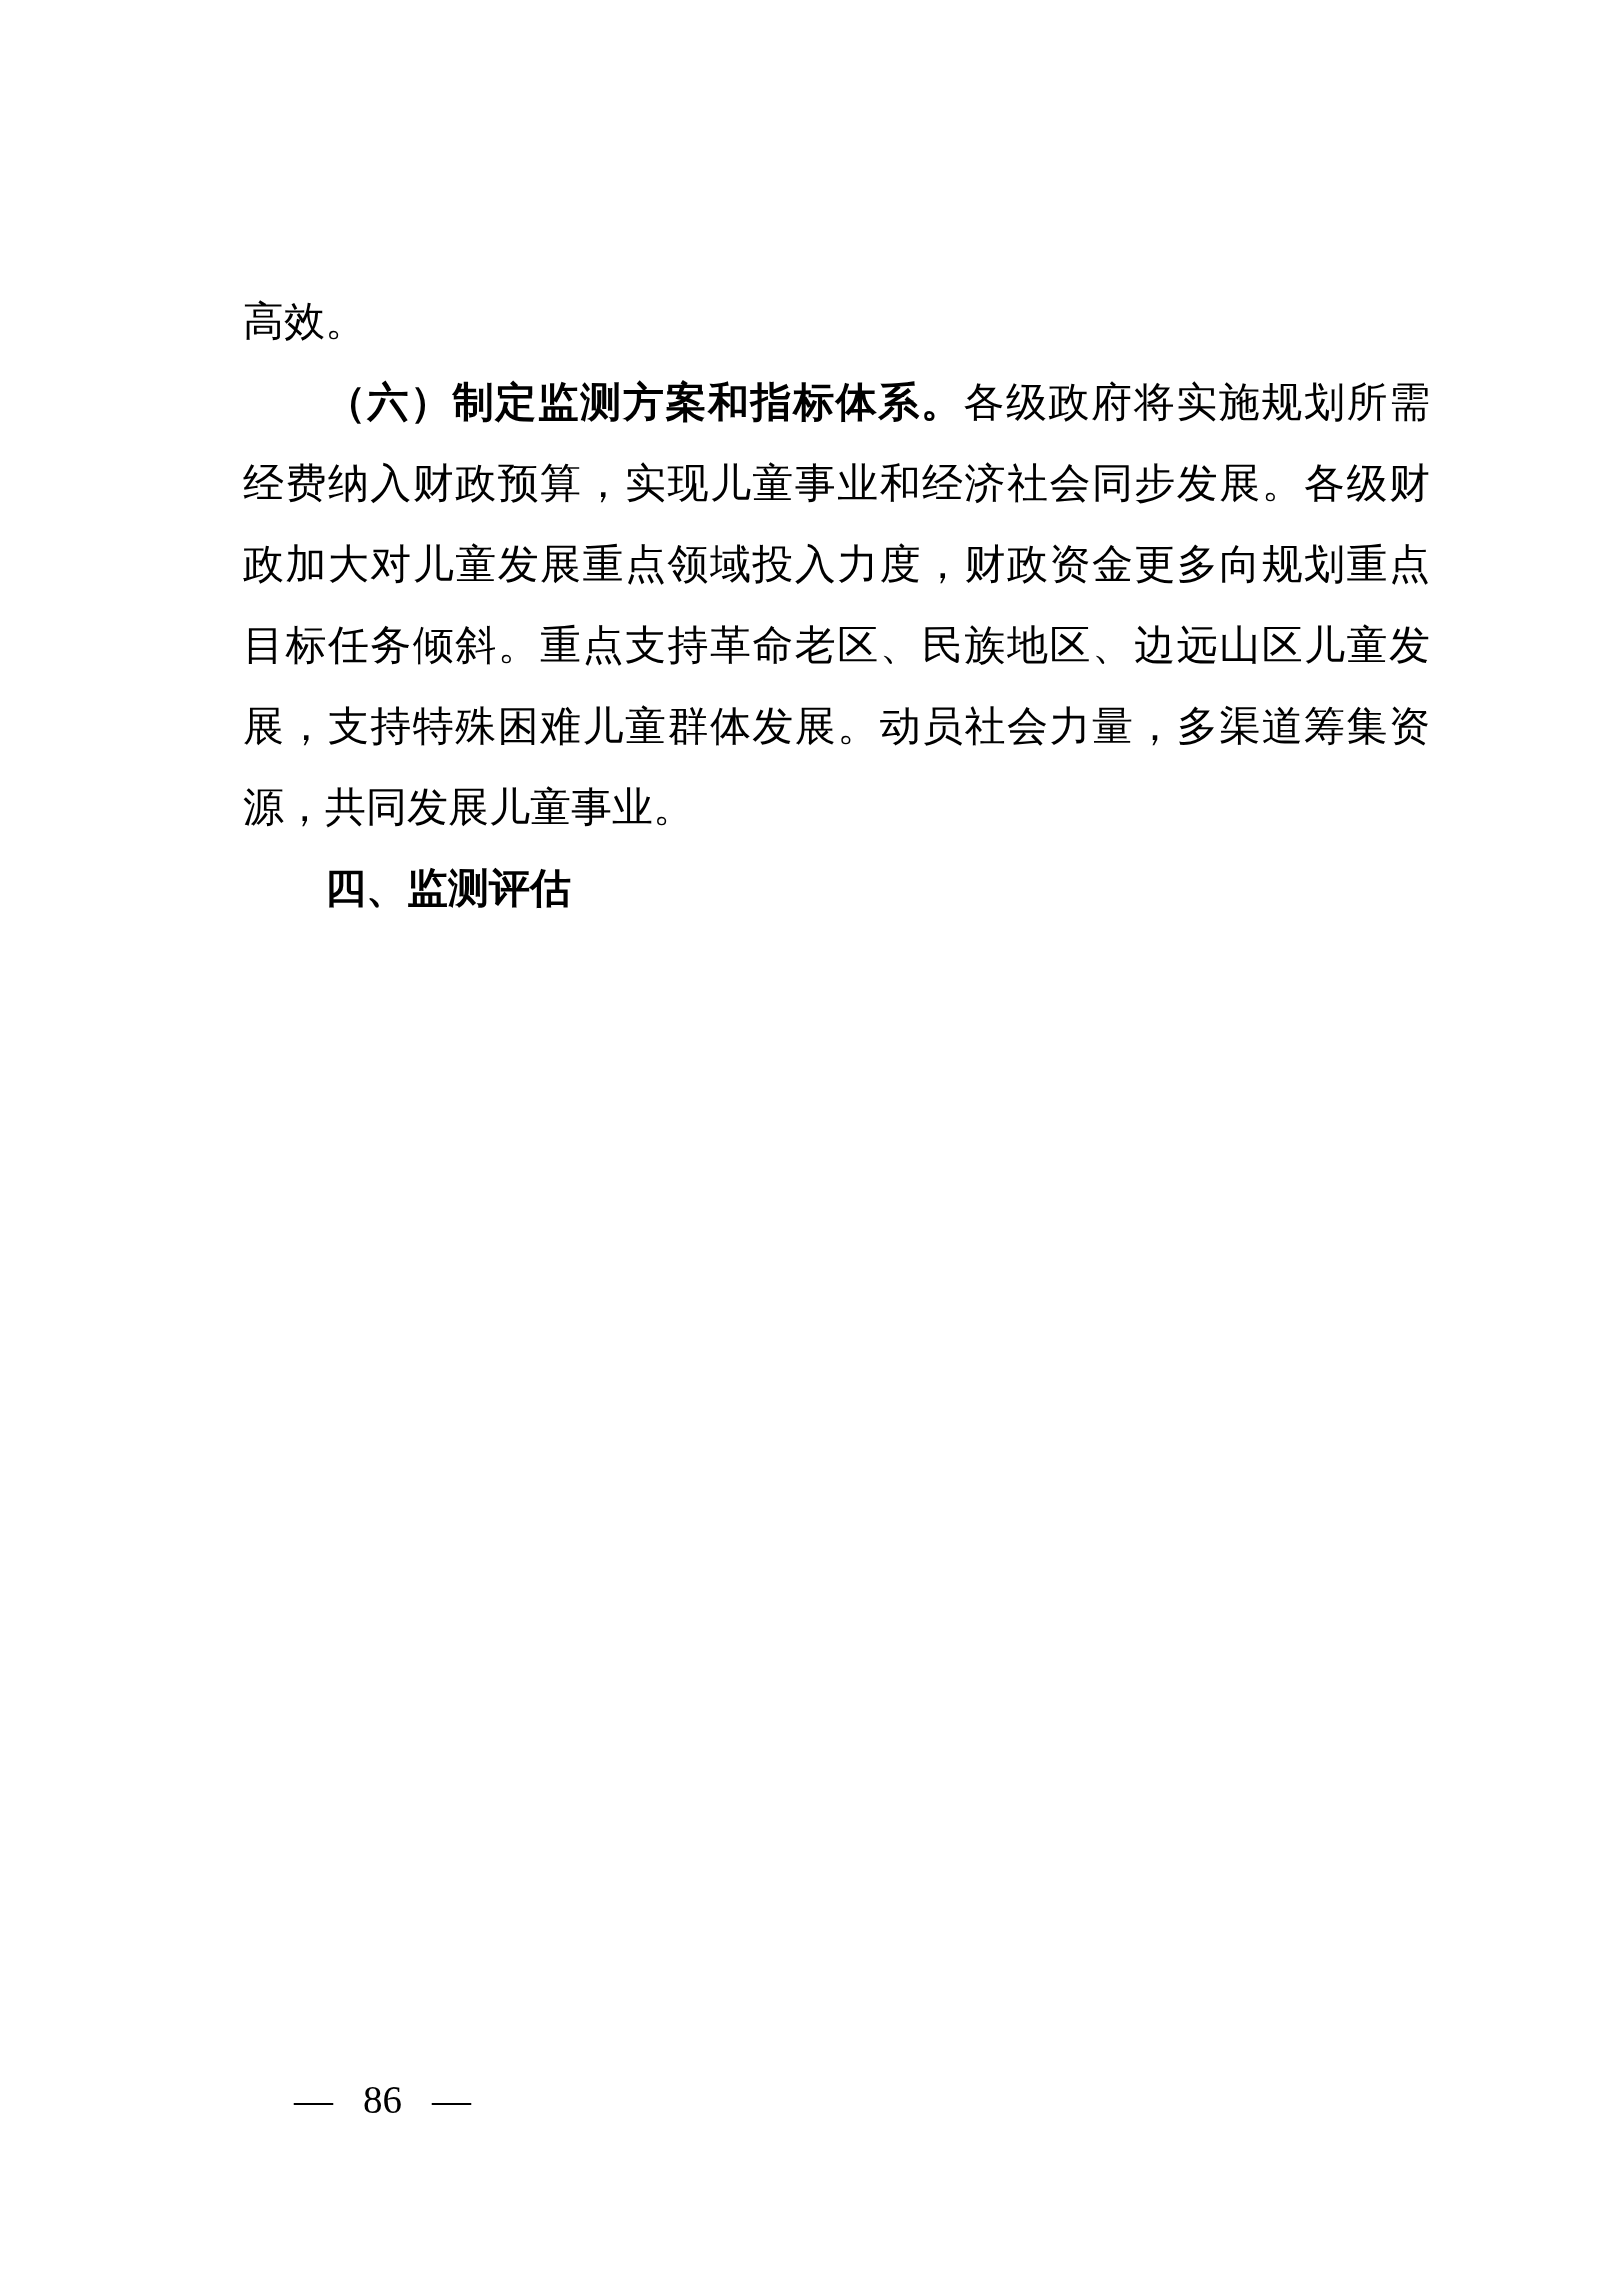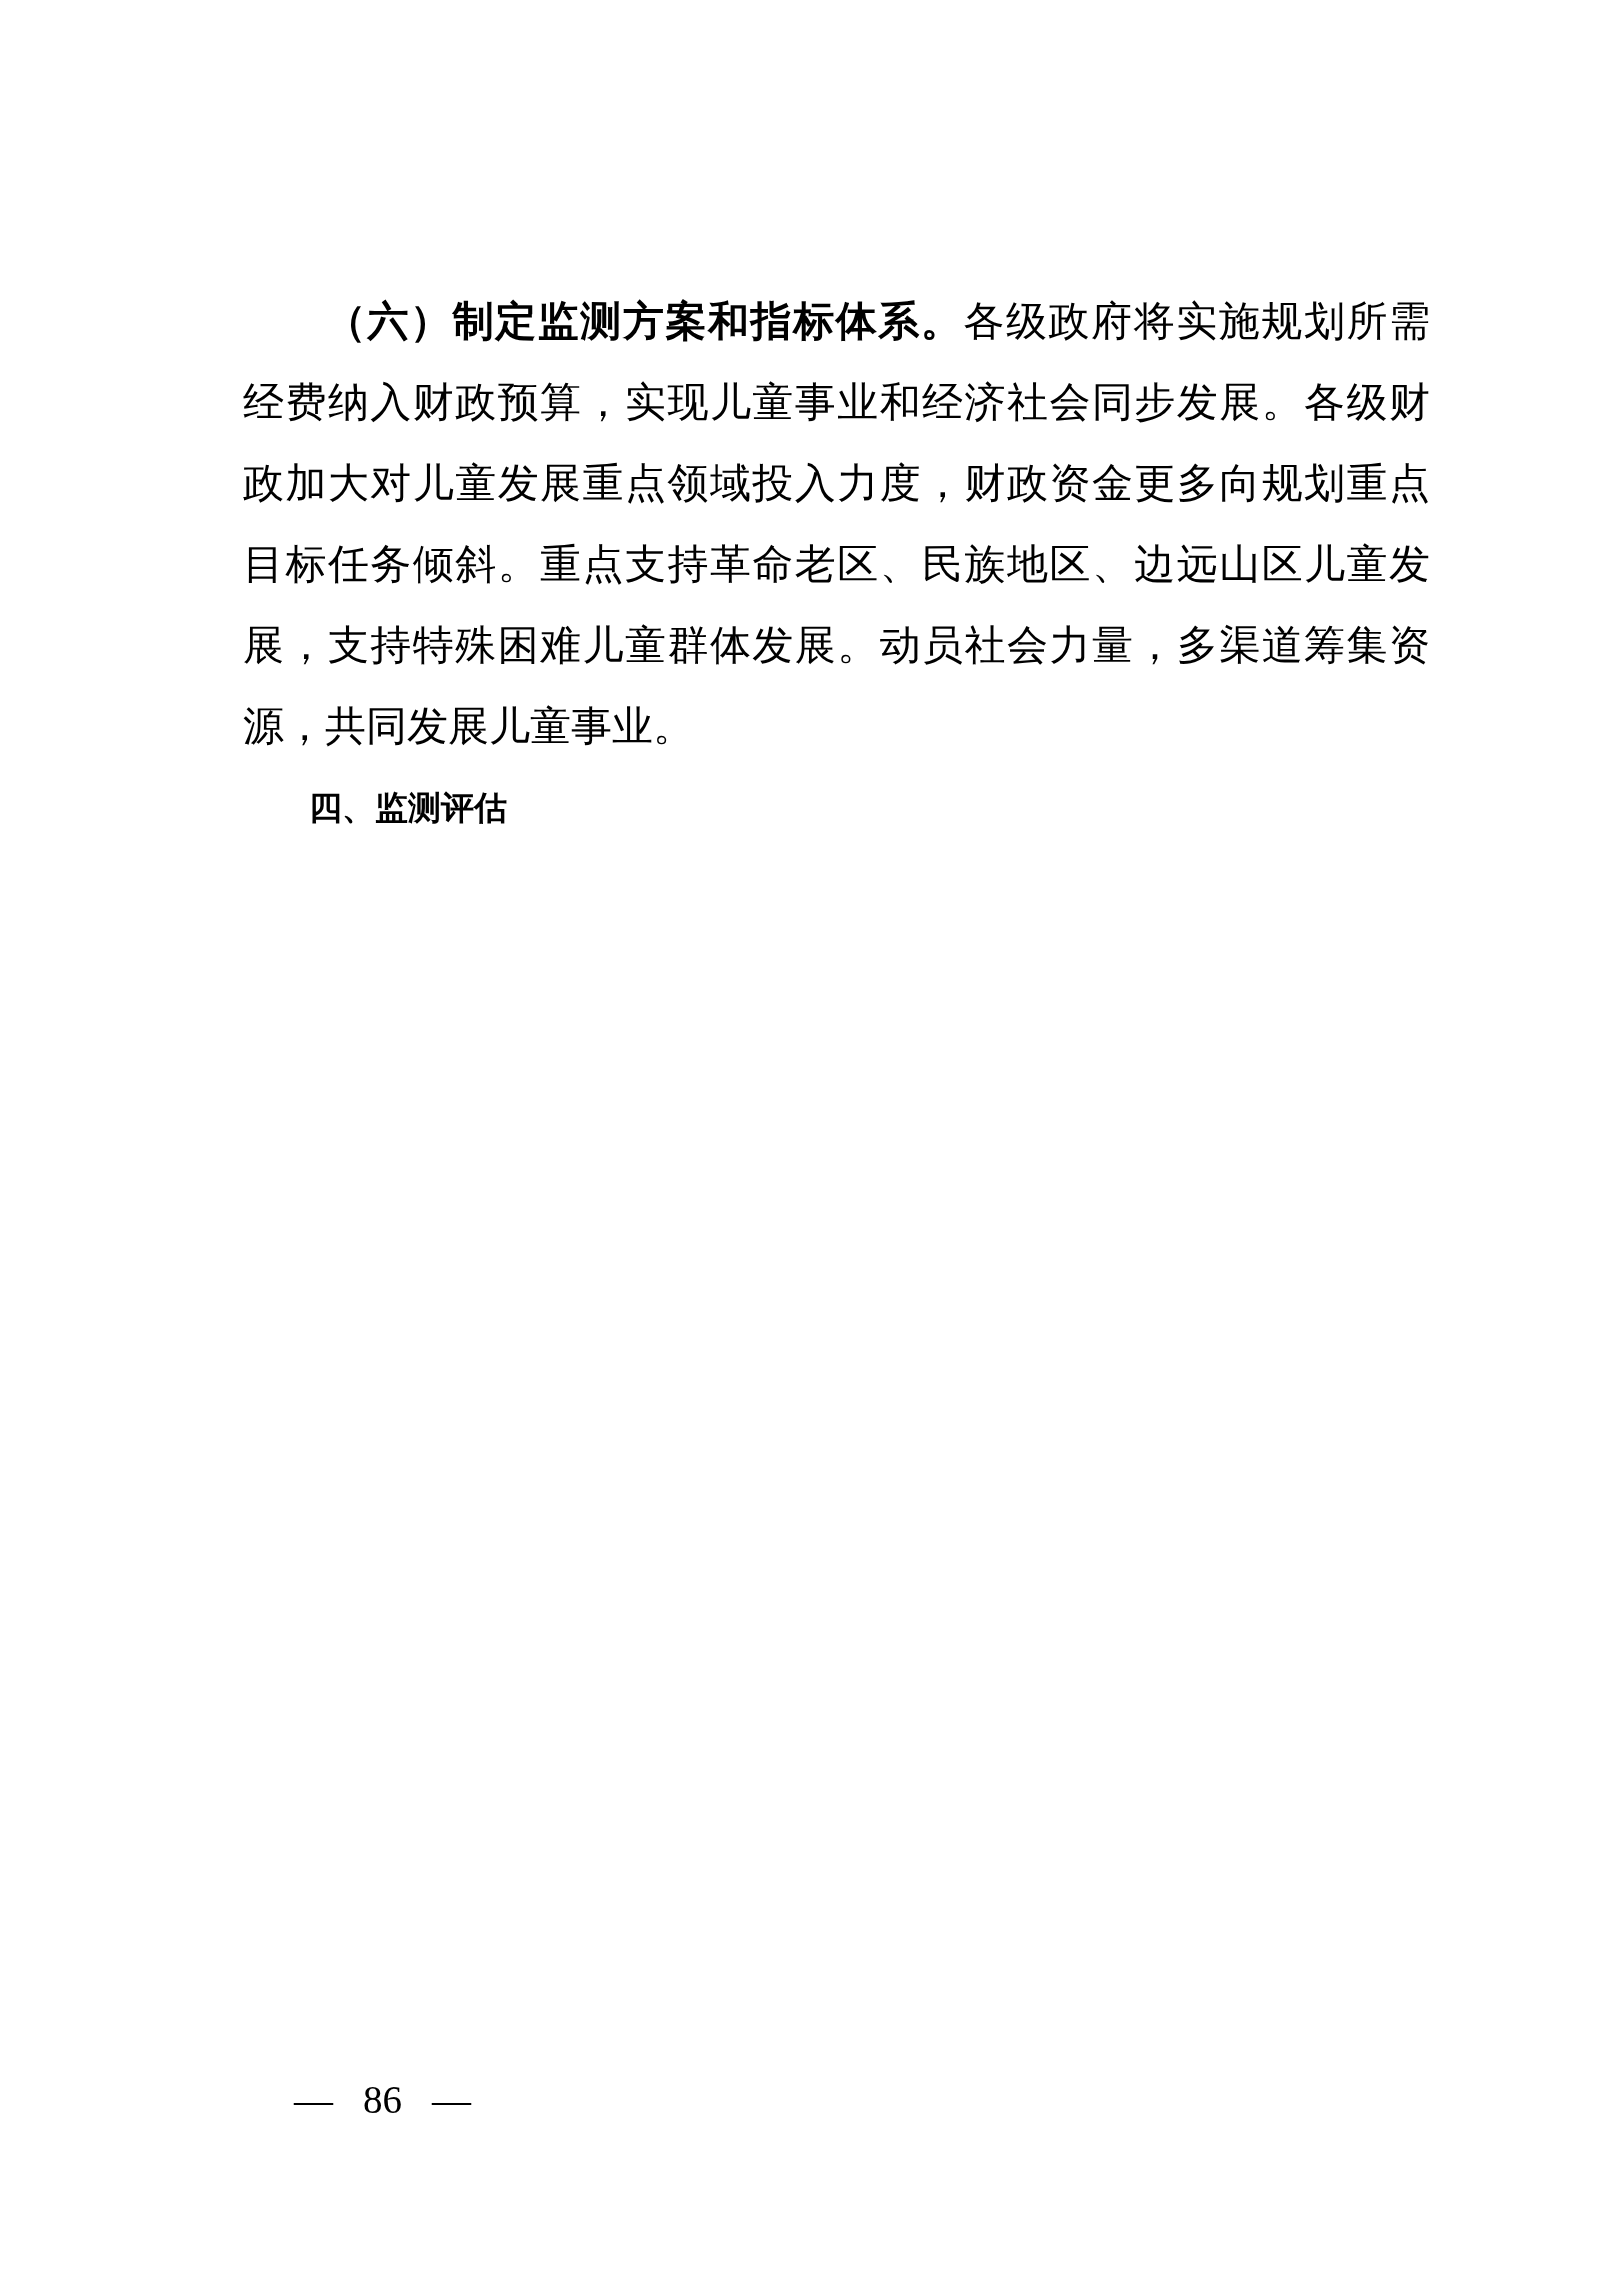--- a/index.html
+++ b/index.html
@@ -33,21 +33,21 @@
     color: #000000;
   }
   .para.no-indent {
     text-indent: 0;
   }
   .lead {
     font-weight: bold;
   }
   .heading {
     margin: 0;
-    font-size: 33px;
+    font-size: 41px;
     line-height: 81px;
     font-weight: bold;
     font-family: "Liberation Sans", "DejaVu Sans", sans-serif;
     text-indent: 2em;
     color: #000000;
   }
   .footer {
     position: absolute;
     left: 294px;
     top: 2079px;
@@ -62,20 +62,21 @@
   .footer .dash {
     letter-spacing: 0;
   }
 </style>
 </head>
 <body>
 
 <div class="page">
   <div class="content">
 
+    <p class="para no-indent"><span>高效。</span></p>
 
     <p class="para"><span class="lead">（六）制定监测方案和指标体系。</span><span>各级政府将实施规划所需经费纳入财政预算，实现儿童事业和经济社会同步发展。各级财政加大对儿童发展重点领域投入力度，财政资金更多向规划重点目标任务倾斜。重点支持革命老区、民族地区、边远山区儿童发展，支持特殊困难儿童群体发展。动员社会力量，多渠道筹集资源，共同发展儿童事业。</span></p>
 
     <h2 class="heading">四、监测评估</h2>
 
 
 
   </div>
 
   <div class="footer">

